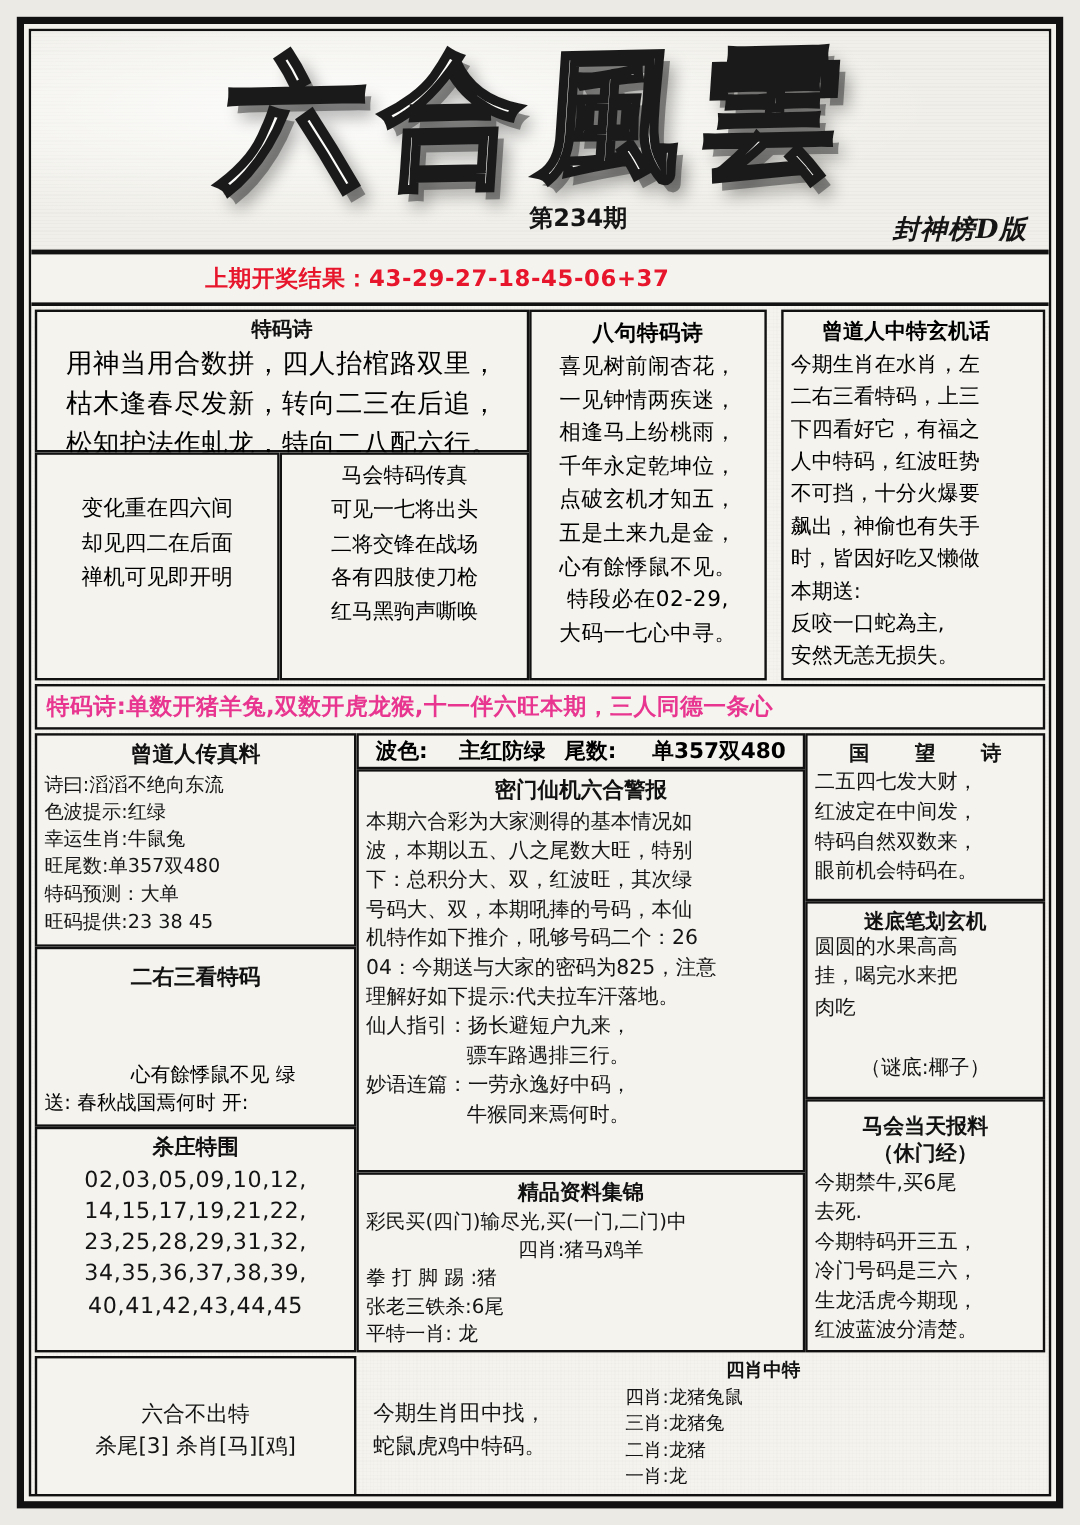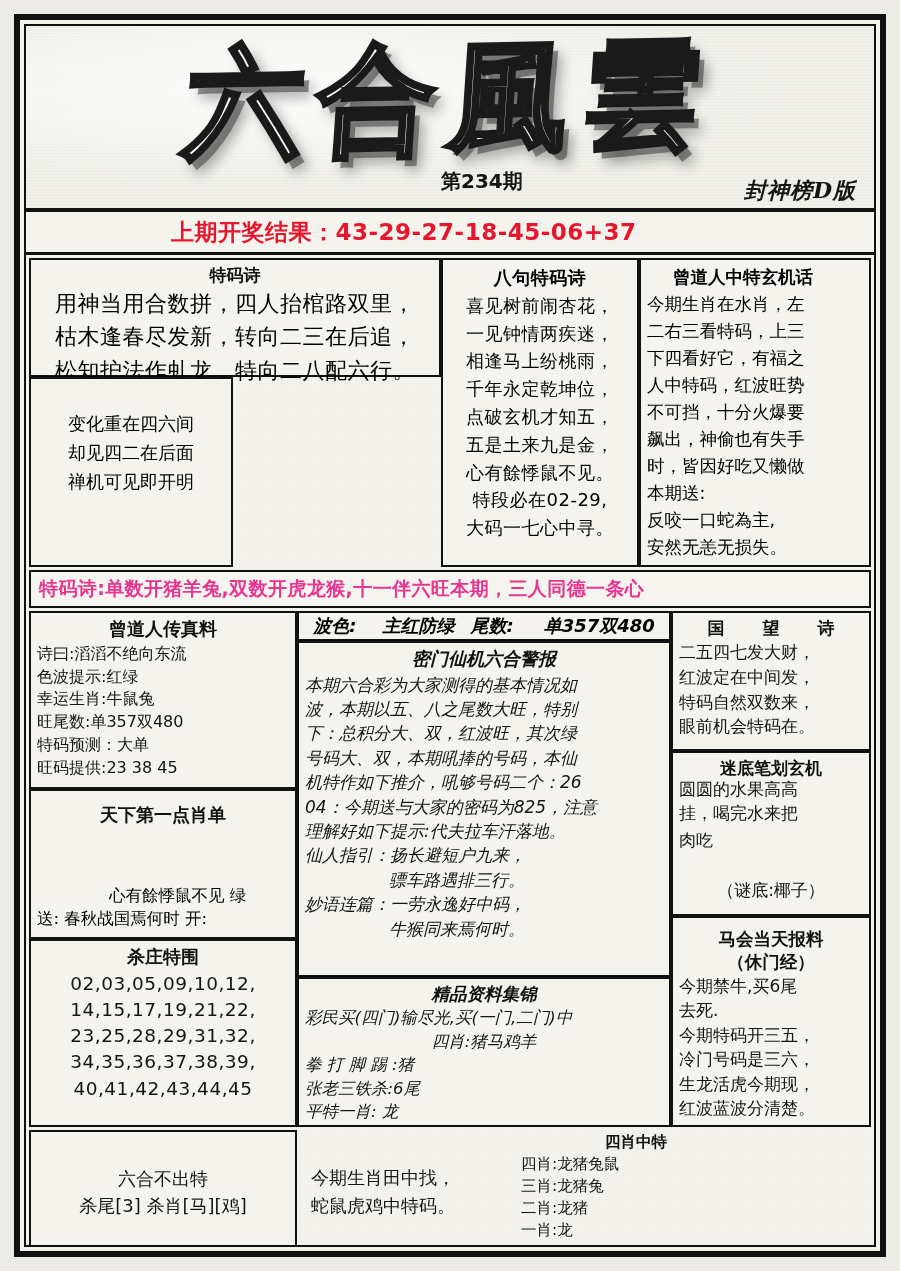--- a/index.html
+++ b/index.html
@@ -63,21 +63,21 @@
     font-style:italic;letter-spacing:1px;
   }
   
   .resultbar{
     flex:none;height:40px;border-bottom:3px solid #111;
     display:flex;align-items:center;
     background:#f4f3ee;
   }
   .resultbar .txt{
     margin-left:145px;
-    color:#e8162c;font-weight:bold;font-size:23px;
+    color:#e8162c;font-weight:bold;font-size:19px;
     letter-spacing:.5px;
   }
   .cell{
     box-sizing:border-box;
     border:2px solid #111;
     background:#f4f3ee;
     padding:4px 6px;
   }
   .ttl{
     text-align:center;font-weight:bold;font-size:17px;color:#111;
@@ -89,36 +89,36 @@
   .topleft{width:412px;display:flex;flex-direction:column;}
   .tmpoem{height:119px;}
   .tmpoem .p{font-size:22px;line-height:1.52;text-align:center;letter-spacing:.5px;}
   .twocol{display:flex;flex:1;}
   .tbox1{width:204px;}
   .tbox2{flex:1;}
   .tbox1 .p,.tbox2 .p{font-size:18px;line-height:1.62;text-align:center;}
   .tbox2 .p{font-size:17.5px;}
   .eightcol{width:198px;}
   .eightcol .p{font-size:18px;line-height:1.545;text-align:center;letter-spacing:.5px;}
-  .zdcol{flex:1;}
+  .zdcol{flex:1;margin-left:12px;}
   .zdcol .p{font-size:17.5px;line-height:1.545;}
   .zdcol .p.ind{text-indent:26px;}
   
   .banner{
     margin:3px 3px 0 3px;
     border:2px solid #111;background:#f6f4ef;
     height:34px;display:flex;align-items:center;
     color:#e8358f;font-weight:bold;font-size:19px;letter-spacing:.4px;
     padding-left:8px;
     flex:none;
   }
   
   .mid{display:flex;flex:1;padding:3px;gap:0;align-items:stretch;}
   .colL{width:268px;display:flex;flex-direction:column;}
-  .colC{flex:1;display:flex;flex-direction:column;font-style:italic;}
+  .colC{flex:1;display:flex;flex-direction:column;}
   .colR{width:200px;display:flex;flex-direction:column;}
   .colL .cell,.colC .cell,.colR .cell{margin-bottom:0;}
   .zdr{height:178px;}
   .zdr .ln{font-size:16px;line-height:1.43;}
   .zdr .ttl{font-size:18px;margin-bottom:1px;}
   .tx{height:150px;position:relative;}
   .tx .ttl{font-size:18px;margin-top:8px;}
   .tx .b1{position:absolute;left:78px;bottom:30px;font-size:16.5px;}
   .tx .b2{position:absolute;left:6px;bottom:7px;font-size:16.5px;}
   .sz{flex:1;}
@@ -181,20 +181,27 @@
          <div class="p">用神当用合数拼，四人抬棺路双里，</div>
          <div class="p">枯木逢春尽发新，转向二三在后追，</div>
          <div class="p">松知护法作虬龙，特向二八配六行。</div>
        </div>
        <div class="twocol">
          <div class="cell tbox1">
            <div class="p" style="margin-top:26px">变化重在四六间</div>
            <div class="p">却见四二在后面</div>
            <div class="p">禅机可见即开明</div>
          </div>
+         <div class="cell tbox2">
+           <div class="p">马会特码传真</div>
+           <div class="p">可见一七将出头</div>
+           <div class="p">二将交锋在战场</div>
+           <div class="p">各有四肢使刀枪</div>
+           <div class="p">红马黑驹声嘶唤</div>
+         </div>
        </div>
      </div>
 
      <div class="cell eightcol">
        <div class="p" style="font-weight:bold">八句特码诗</div>
        <div class="p">喜见树前闹杏花，</div>
        <div class="p">一见钟情两疾迷，</div>
        <div class="p">相逢马上纷桃雨，</div>
        <div class="p">千年永定乾坤位，</div>
        <div class="p">点破玄机才知五，</div>
@@ -229,21 +236,21 @@
        <div class="cell zdr">
          <div class="ttl">曾道人传真料</div>
          <div class="ln">诗曰:滔滔不绝向东流</div>
          <div class="ln">色波提示:红绿</div>
          <div class="ln">幸运生肖:牛鼠兔</div>
          <div class="ln">旺尾数:单357双480</div>
          <div class="ln">特码预测：大单</div>
          <div class="ln">旺码提供:23 38 45</div>
        </div>
        <div class="cell tx">
-         <div class="ttl">天下第一点肖单</div>
+         <div class="ttl">二右三看特码</div>
          <div class="b1">心有餘悸鼠不见 绿</div>
          <div class="b2">送: 春秋战国焉何时 开:</div>
        </div>
        <div class="cell sz">
          <div class="ttl">杀庄特围</div>
          <div class="ln">02,03,05,09,10,12,</div>
          <div class="ln">14,15,17,19,21,22,</div>
          <div class="ln">23,25,28,29,31,32,</div>
          <div class="ln">34,35,36,37,38,39,</div>
          <div class="ln cut">40,41,42,43,44,45</div>

